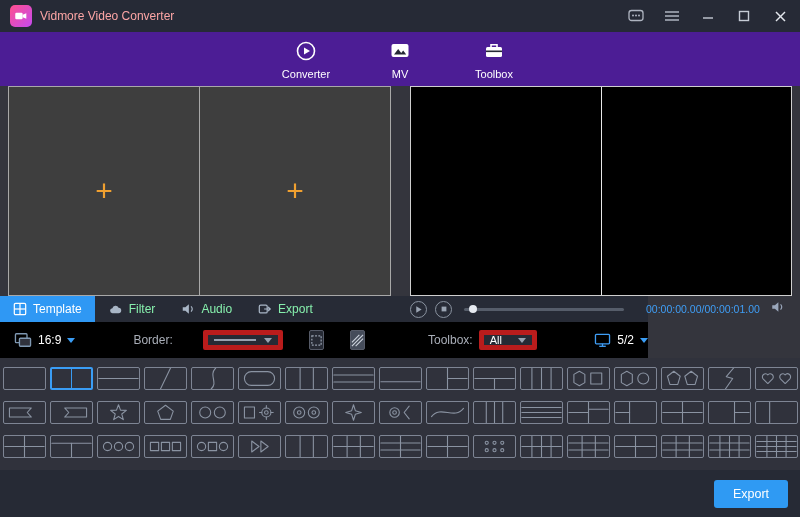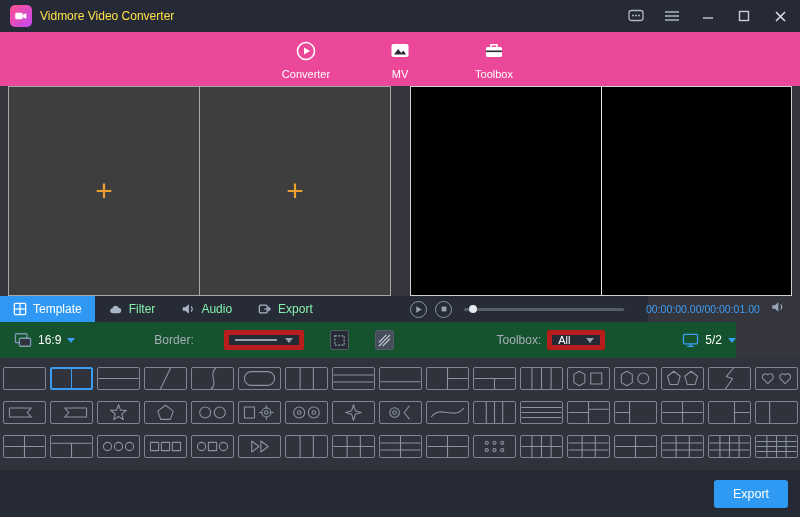--- a/index.html
+++ b/index.html
@@ -4,27 +4,27 @@
 <style>
   * { margin:0; padding:0; box-sizing:border-box; }
   html,body { width:800px; height:517px; }
   body { font-family:"Liberation Sans", sans-serif; background:#34353d; overflow:hidden; position:relative; }
 
   
   .titlebar { position:absolute; top:0; left:0; width:800px; height:32px; background:#262a36;
               display:flex; align-items:center; padding:0 10px; }
   .appicon { width:22px; height:22px; border-radius:5px; background:linear-gradient(135deg,#ff4f8e,#c44af1);
              display:flex; align-items:center; justify-content:center; margin-right:8px; flex:0 0 auto; }
-  .apptitle { color:#fde047; font-size:12px; }
+  .apptitle { color:#fca5a5; font-size:12px; }
   .titlebar-right { margin-left:auto; display:flex; align-items:center; gap:16px; }
   .tb-btn { width:20px; height:20px; display:flex; align-items:center; justify-content:center; cursor:default; }
   .tb-btn svg { display:block; }
 
   
-  .nav { position:absolute; top:32px; left:0; width:800px; height:54px; background:#ec4899;
+  .nav { position:absolute; top:32px; left:0; width:800px; height:54px; background:#4c1d95;
          display:flex; justify-content:center; }
   .nav-tabs { display:flex; gap:30px; align-items:flex-start; padding-top:4px; }
   .nav-tab { display:flex; flex-direction:column; align-items:center; width:64px; }
   .nav-tab .iconbox { width:40px; height:30px; display:flex; align-items:center; justify-content:center;
                       border:2px solid transparent; border-radius:4px; }
   .nav-tab.active .iconbox { border-color:#e5318a; }
   .nav-tab .nlabel { color:#ffffff; font-size:11px; margin-top:2px; }
   .nav-tab .underline { width:56px; height:3px; background:transparent; margin-top:3px; border-radius:1px; }
   .nav-tab.active .underline { background:#3a9df5; }
 
@@ -50,21 +50,21 @@
 
   .player { position:absolute; left:410px; top:0; height:26px; width:386px; display:flex; align-items:center; gap:8px; }
   .pbtn { width:17px; height:17px; border:1px solid #8a93a0; border-radius:50%;
           display:flex; align-items:center; justify-content:center; }
   .track { position:relative; width:160px; height:3px; background:#565d6a; border-radius:2px; margin-left:4px; }
   .knob { position:absolute; left:5px; top:-3px; width:8px; height:8px; border-radius:50%; background:#e6eaf0; }
   .timecode { color:#3f9ef6; font-size:10.5px; white-space:nowrap; margin-left:14px; }
   .vol { margin-left:2px; }
 
   
-  .toolbar { position:absolute; top:322px; left:0; width:736px; height:36px; background:#14532d;
+  .toolbar { position:absolute; top:322px; left:0; width:648px; height:36px; background:#000000;
              display:flex; align-items:center; padding-left:14px; gap:26px; }
   .ratio-group, .screen-group, .page-group { display:flex; align-items:center; gap:6px; }
   .tlabel { color:#a9aeb8; font-size:12px; }
   .tvalue { color:#ffffff; font-size:12px; }
   .caret-blue { width:0; height:0; border-left:4px solid transparent; border-right:4px solid transparent;
                 border-top:5px solid #3a9df5; }
   .caret-gray { width:0; height:0; border-left:4px solid transparent; border-right:4px solid transparent;
                 border-top:5px solid #98a2b0; }
   .dd { height:20px; background:#262a34; border:5px solid #b91c1c; border-radius:2px;
         display:flex; align-items:center; padding:0 6px; gap:8px; }

